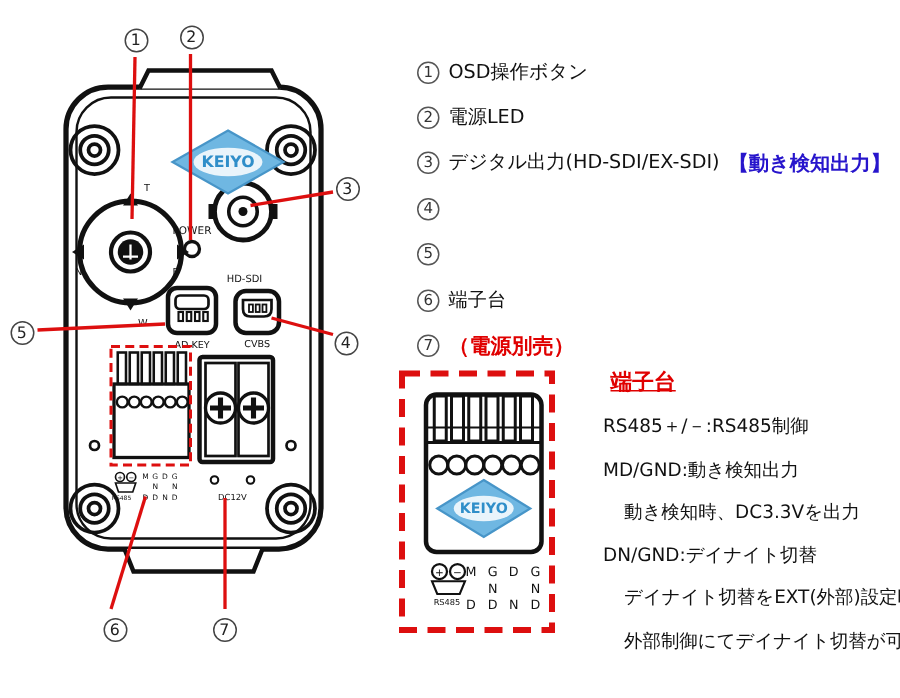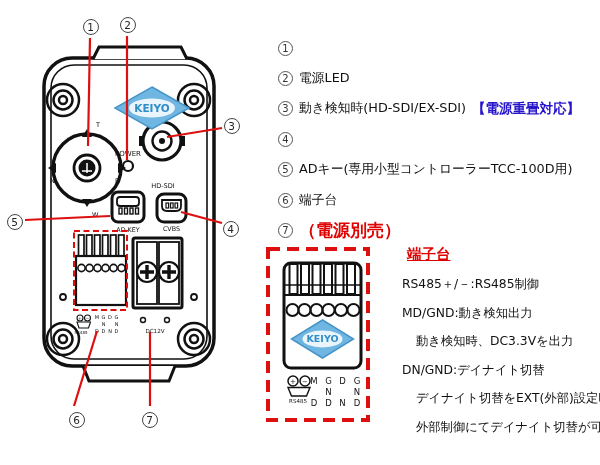--- a/index.html
+++ b/index.html
@@ -6,21 +6,21 @@
   .stage{position:relative;width:600px;height:465px;background:#fff;overflow:hidden;
          font-family:"DejaVu Sans","Liberation Sans",sans-serif;color:#111;}
   svg text{font-family:"DejaVu Sans","Liberation Sans",sans-serif;}
   .callout-num{position:absolute;width:16px;height:16px;border:1.4px solid #444;border-radius:50%;
         display:flex;align-items:center;justify-content:center;font-size:10.5px;color:#222;background:#fff;box-sizing:border-box;}
   .legend{position:absolute;left:278px;top:33px;}
   .legend-row{display:flex;align-items:center;gap:6px;height:30.4px;font-size:12.8px;white-space:nowrap;}
   .numcircle{display:inline-flex;align-items:center;justify-content:center;width:15px;height:15px;
         border:1.2px solid #555;border-radius:50%;font-size:10px;color:#333;background:#fff;flex:0 0 auto;box-sizing:border-box;}
   .hl-blue{color:#2715cc;font-weight:bold;font-size:13.5px;}
-  .hl-red{color:#e00000;font-weight:bold;font-size:17px;}
+  .hl-red{color:#e00000;font-weight:bold;font-size:14px;}
   .tinfo{position:absolute;left:402px;top:244px;}
   .tinfo-title{display:inline-block;color:#e00000;font-weight:bold;font-size:14.5px;text-decoration:underline;margin:0 0 6px 5px;}
   .tinfo-line{font-size:12.3px;line-height:28.6px;white-space:nowrap;}
   .tinfo-line.indent{padding-left:14px;}
 </style>
 </head>
 <body>
 
 <div class="stage">
 
@@ -218,36 +218,36 @@
   <div class="callout-num" style="left:119.5px;top:16.5px;">2</div>
   <div class="callout-num" style="left:223.5px;top:117.5px;">3</div>
   <div class="callout-num" style="left:222.5px;top:220.5px;">4</div>
   <div class="callout-num" style="left:6.5px;top:213.5px;">5</div>
   <div class="callout-num" style="left:68.5px;top:411.5px;">6</div>
   <div class="callout-num" style="left:141.5px;top:411.5px;">7</div>
 
   <div class="legend">
     <div class="legend-row">
       <span class="numcircle">1</span>
+      <span>OSD操作ボタン</span>
     </div>
     <div class="legend-row">
       <span class="numcircle">2</span>
       <span>電源LED</span>
     </div>
     <div class="legend-row">
       <span class="numcircle">3</span>
-      <span>動き検知時(HD-SDI/EX-SDI)</span>
-        <span class="hl-blue">【電源重畳対応】</span>
+      <span>デジタル出力(HD-SDI/EX-SDI)</span>
+        <span class="hl-blue">【動き検知出力】</span>
     </div>
     <div class="legend-row">
       <span class="numcircle">4</span>
     </div>
     <div class="legend-row">
       <span class="numcircle">5</span>
-      <span>ADキー(専用小型コントローラーTCC-100D用)</span>
     </div>
     <div class="legend-row">
       <span class="numcircle">6</span>
       <span>端子台</span>
     </div>
     <div class="legend-row">
       <span class="numcircle">7</span>
         <span class="hl-red">（電源別売）</span>
     </div>
   </div>

